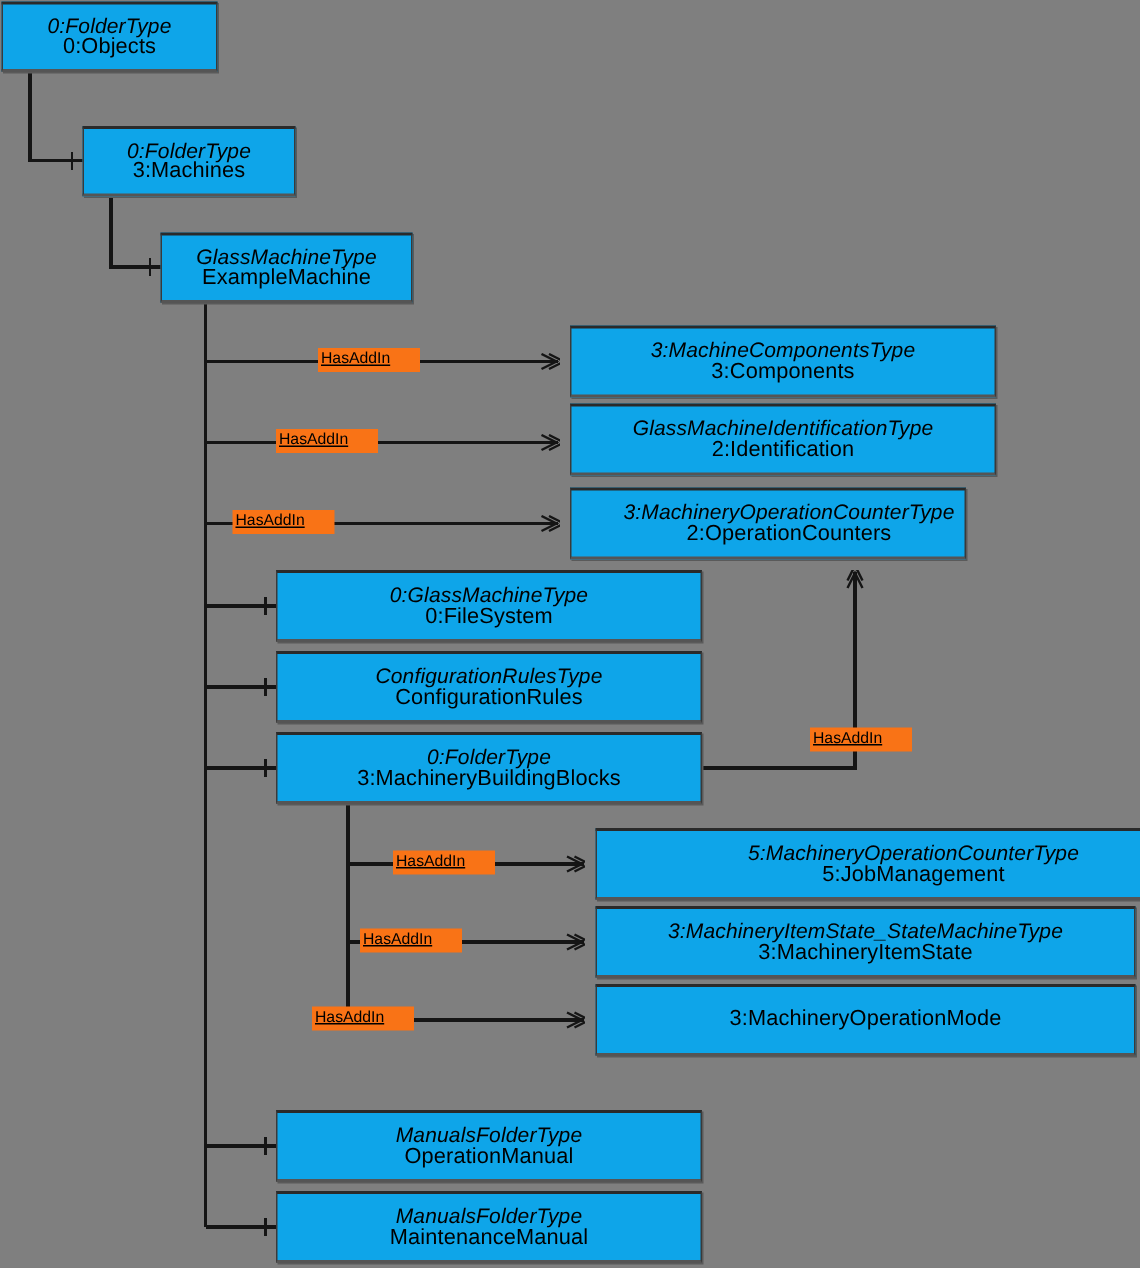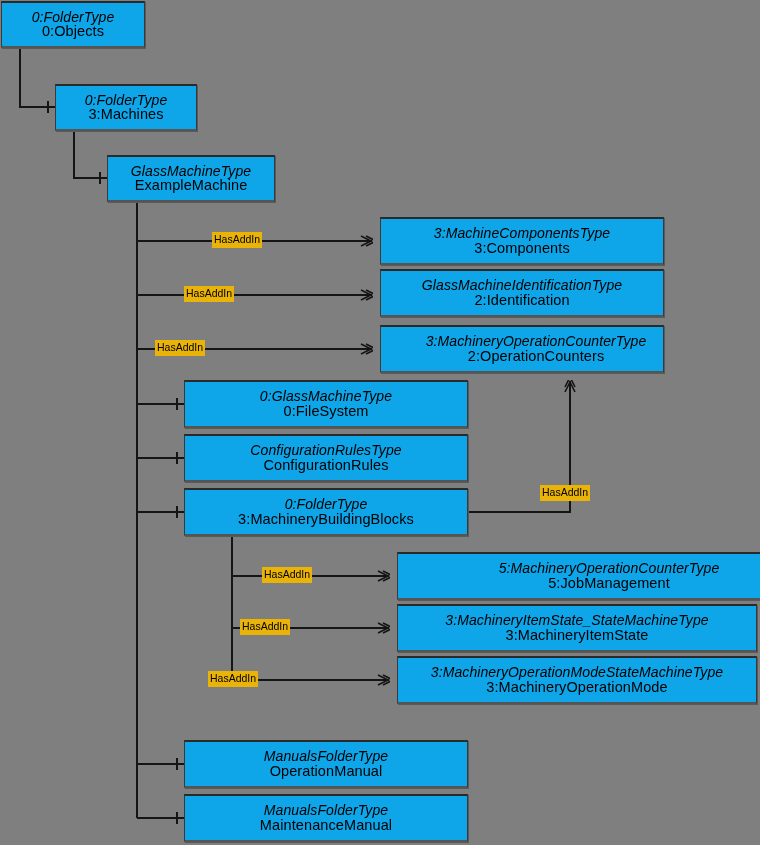--- a/index.html
+++ b/index.html
@@ -45,28 +45,29 @@
     letter-spacing: 0.1px;
   }
   .node .iname {
     font-style: normal;
     font-size: 14.5px;
     white-space: nowrap;
     letter-spacing: 0.1px;
   }
   .edge-label {
     position: absolute;
-    background: #eab308;
+    background: #f97316;
     color: #000;
     font-size: 10.5px;
     font-family: "Liberation Sans", sans-serif;
     line-height: 1;
-    padding: 2px 2px 3px 2px;
+    padding: 2px 20px 3px 2px;
     border: 0;
     white-space: nowrap;
+    text-decoration: underline;
   }
 </style>
 </head>
 <body>
 
 <div id="canvas">
 
   <svg id="wires" viewBox="0 0 760 845">
     <defs>
       <marker id="arrowDouble" markerWidth="14" markerHeight="12" refX="13" refY="6" orient="auto" markerUnits="userSpaceOnUse">
@@ -140,21 +141,21 @@
   <div class="node" style="left: 380px; top: 217px; width: 284px; height: 48px; text-align: center;">
     <div class="tname">3:MachineComponentsType</div>
     <div class="iname">3:Components</div>
   </div>
 
   <div class="node" style="left: 380px; top: 269px; width: 284px; height: 48px;">
     <div class="tname">GlassMachineIdentificationType</div>
     <div class="iname">2:Identification</div>
   </div>
 
-  <div class="node" style="left: 380px; top: 325px; width: 284px; height: 48px; padding-left: 28px;">
+  <div class="node" style="left: 380px; top: 325px; width: 264px; height: 48px; padding-left: 28px;">
     <div class="tname">3:MachineryOperationCounterType</div>
     <div class="iname">2:OperationCounters</div>
   </div>
 
   <div class="node" style="left: 184px; top: 380px; width: 284px; height: 48px;">
     <div class="tname">0:GlassMachineType</div>
     <div class="iname">0:FileSystem</div>
   </div>
 
   <div class="node" style="left: 184px; top: 434px; width: 284px; height: 48px; text-align: right;">
@@ -171,21 +172,20 @@
     <div class="tname">5:MachineryOperationCounterType</div>
     <div class="iname">5:JobManagement</div>
   </div>
 
   <div class="node" style="left: 397px; top: 604px; width: 360px; height: 48px;">
     <div class="tname">3:MachineryItemState_StateMachineType</div>
     <div class="iname">3:MachineryItemState</div>
   </div>
 
   <div class="node" style="left: 397px; top: 656px; width: 360px; height: 48px;">
-    <div class="tname">3:MachineryOperationModeStateMachineType</div>
     <div class="iname">3:MachineryOperationMode</div>
   </div>
 
   <div class="node" style="left: 184px; top: 740px; width: 284px; height: 48px;">
     <div class="tname">ManualsFolderType</div>
     <div class="iname">OperationManual</div>
   </div>
 
   <div class="node" style="left: 184px; top: 794px; width: 284px; height: 48px;">
     <div class="tname">ManualsFolderType</div>

